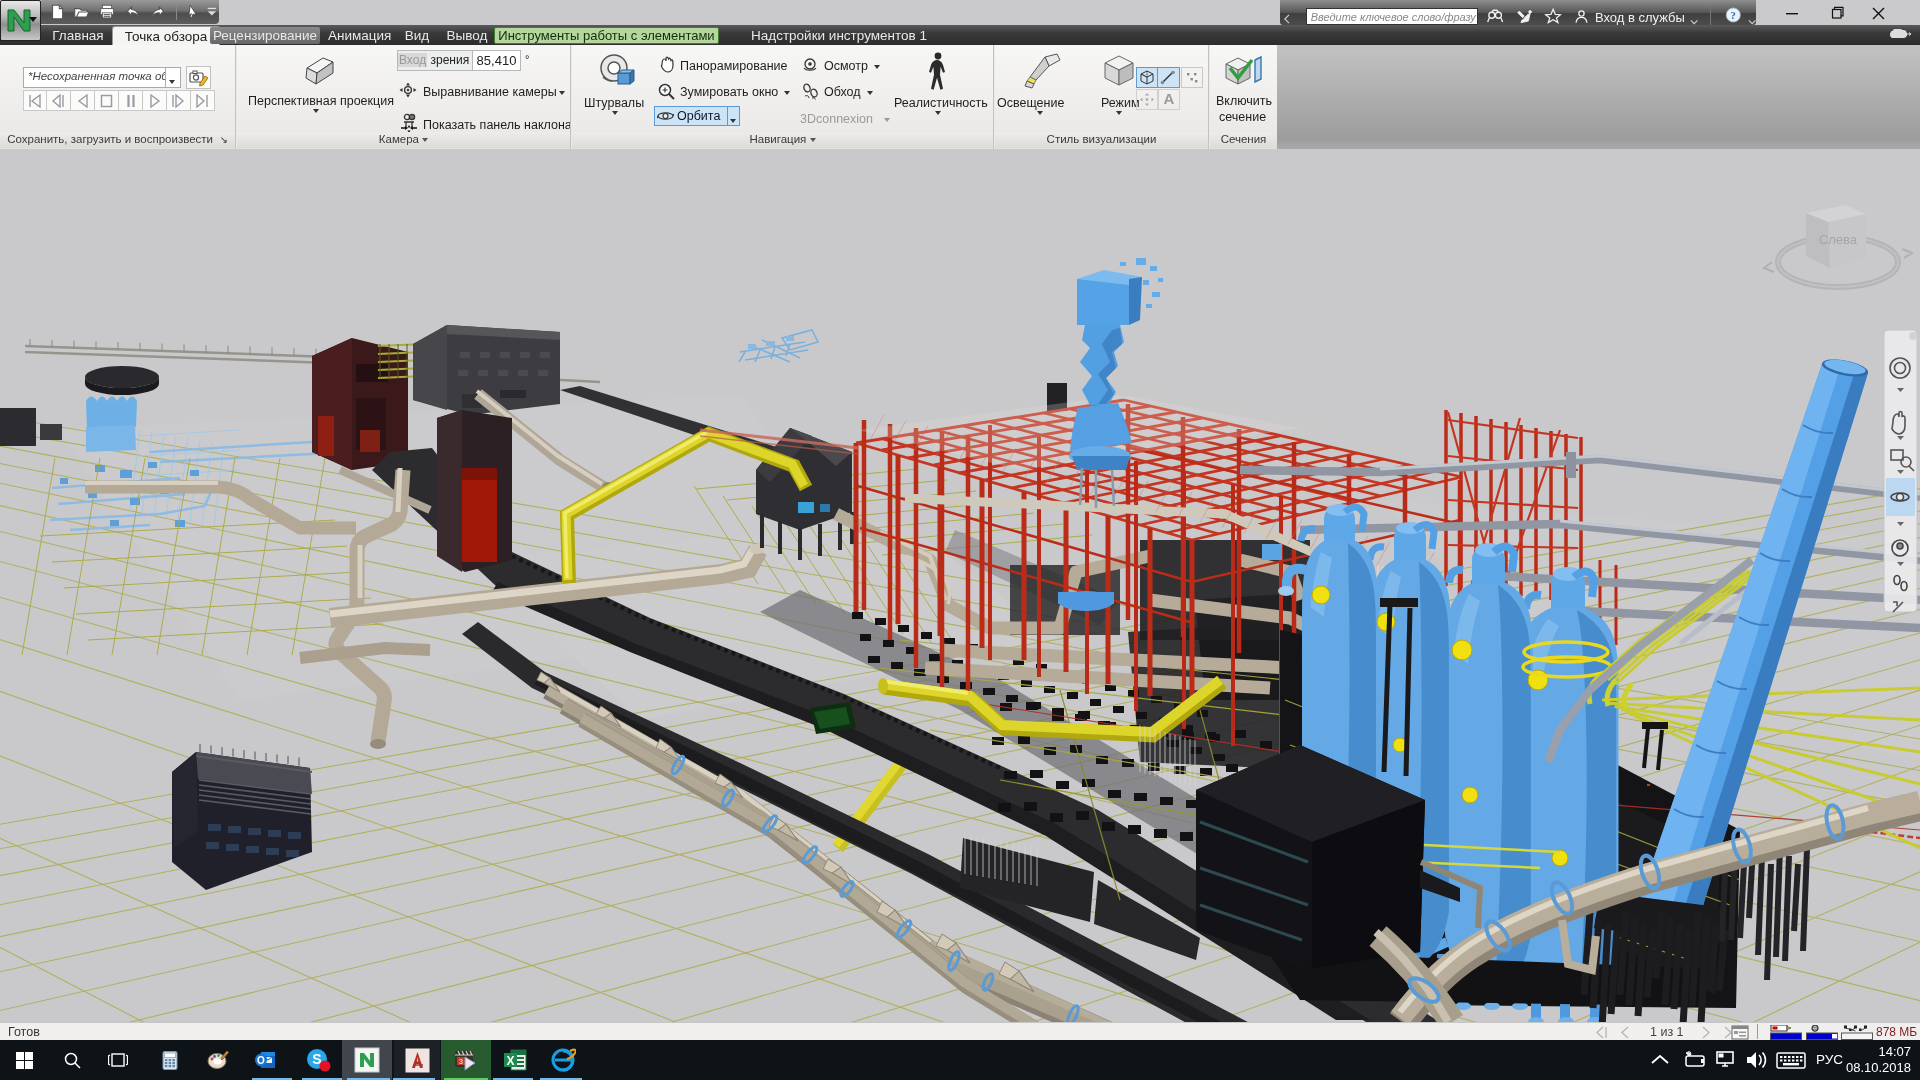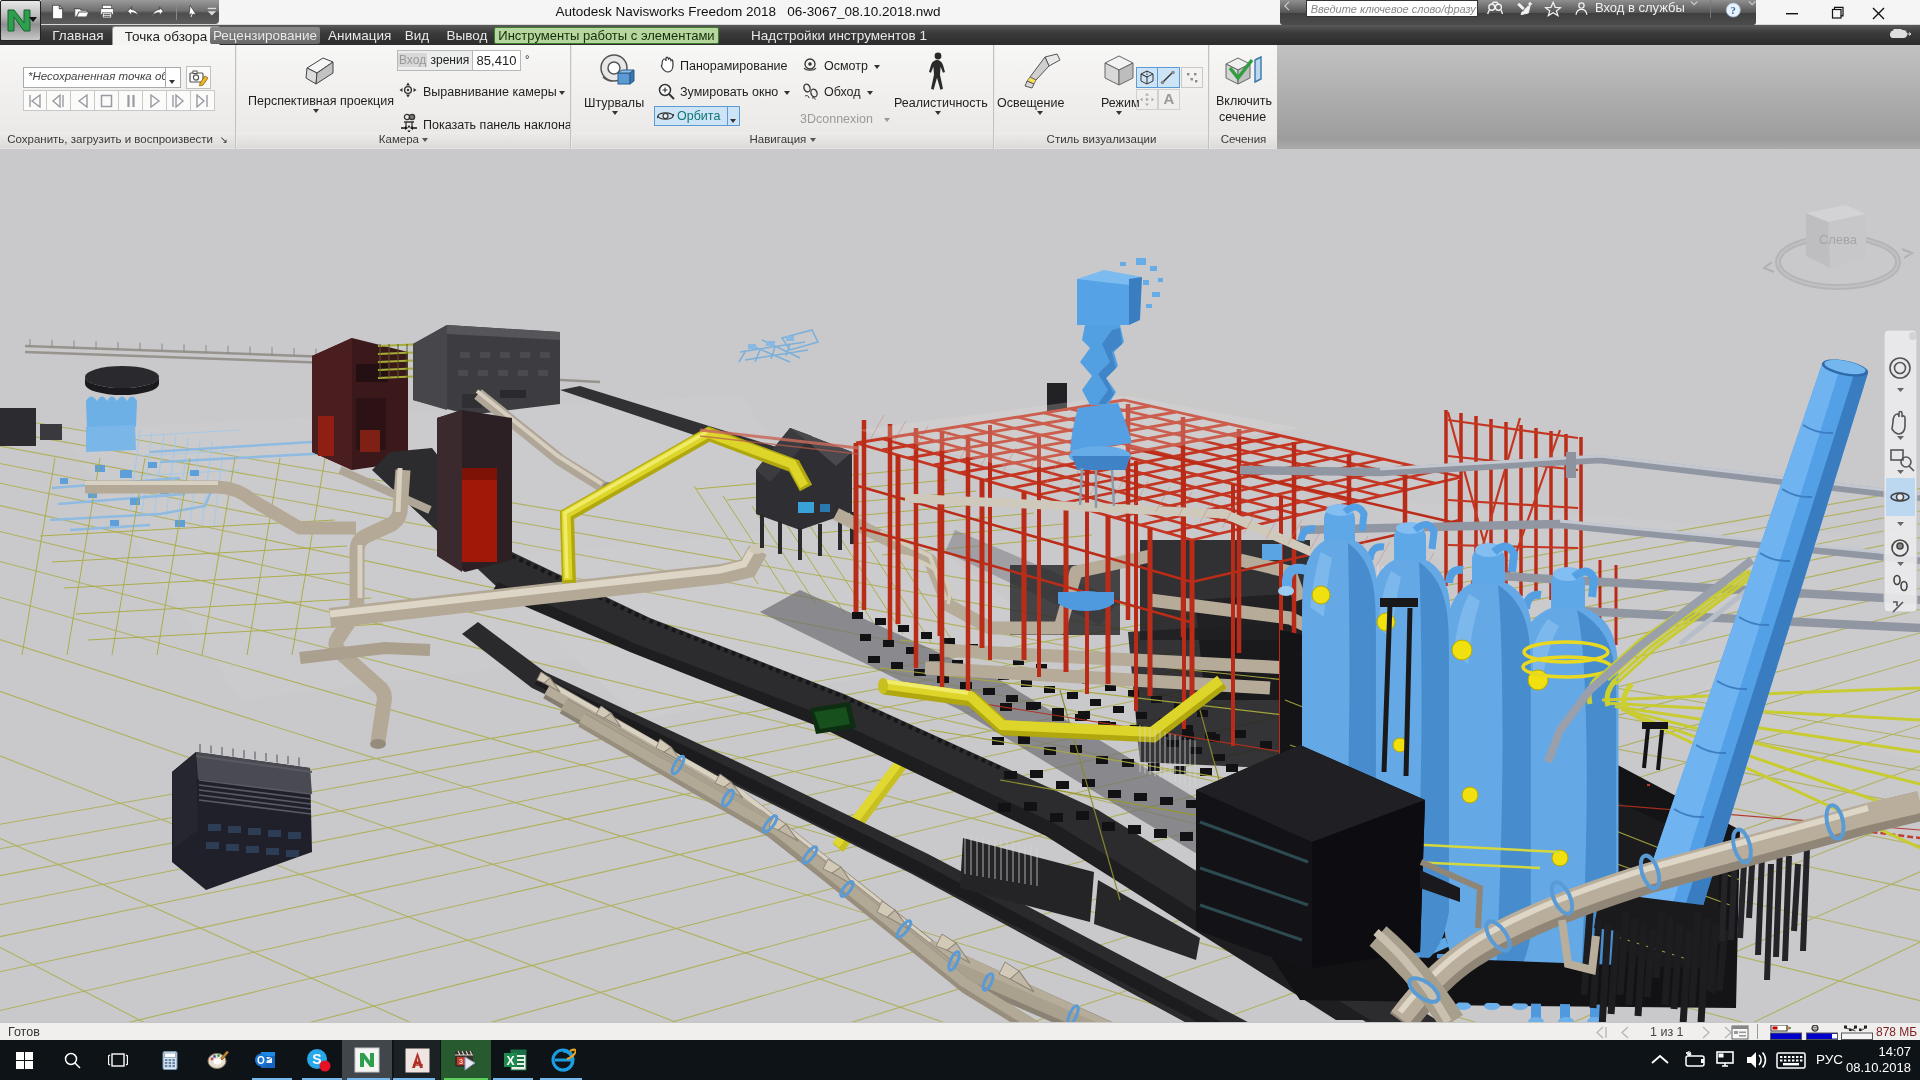--- a/index.html
+++ b/index.html
@@ -6,21 +6,21 @@
 #app{position:relative;width:1920px;height:1080px;background:#cacacc}
 
 #titlebar{position:absolute;left:0;top:0;width:1920px;height:25px;background:#f5f5f5;border-bottom:1px solid #d8d8d8}
 #title{position:absolute;left:0;width:1496px;top:4px;text-align:center;font-size:13.5px;color:#111}
 #nbtn{position:absolute;left:0;top:0;width:41px;height:41px;background:linear-gradient(180deg,#e8e8e8 0%,#b9b9b9 40%,#8f8f8f 60%,#c8c8c8 100%);border:1px solid #222;border-radius:2px;z-index:30}
 #nbtn .arr{position:absolute;right:3px;top:16px;width:0;height:0;border-left:4px solid transparent;border-right:4px solid transparent;border-top:5px solid #111}
 #qat{position:absolute;left:41px;top:0;width:178px;height:24px;background:linear-gradient(180deg,#9a9a9a,#6f6f6f 45%,#4e4e4e 55%,#5c5c5c);border-radius:0 0 4px 0;display:flex;align-items:center;z-index:25}
 #qat svg{margin-left:9px}
 .qsep{width:1px;height:16px;background:#3a3a3a;border-right:1px solid #888;margin-left:9px}
 
-#infocenter{position:absolute;left:1280px;top:0;width:476px;height:25px;background:linear-gradient(180deg,#8f8f8f,#565656 50%,#3f3f3f 52%,#4c4c4c);border-radius:0 0 3px 3px;display:flex;align-items:flex-start;z-index:25}
+#infocenter{position:absolute;left:1280px;top:0;width:476px;height:25px;background:linear-gradient(180deg,#8f8f8f,#565656 50%,#3f3f3f 52%,#4c4c4c);border-radius:0 0 3px 3px;display:flex;align-items:flex-end;z-index:25}
 #searchbox{flex:none;width:172px;height:17px;background:#fff;border:1px solid #333;margin-left:15px;font-style:italic;color:#888;font-size:11px;padding:2px 4px;white-space:nowrap;overflow:hidden}
 #ic-login{color:#f0f0f0;font-size:13px;margin-left:6px;white-space:nowrap}
 #caption{position:absolute;right:0;top:0;height:25px;width:151px;z-index:26}
 .capbtn{position:absolute;top:0;width:46px;height:25px;color:#111;text-align:center}
 
 #tabbar{position:absolute;left:0;top:25px;width:1920px;height:20px;background:linear-gradient(180deg,#5a5a5a,#3a3a3a 40%,#2c2c2c)}
 .tab{position:absolute;top:1px;height:19px;color:#e8e8e8;font-size:13.5px;text-align:center;line-height:19px;white-space:nowrap}
 .tab.active{background:#f4f4f3;color:#222;border-radius:3px 3px 0 0;border:1px solid #999;border-bottom:none;height:19px}
 .tab.hover{background:linear-gradient(180deg,#8a8a8a,#676767);border-radius:2px;height:17px;line-height:17px;top:2px}
 .tab.green{background:#b5d79e;border:1px solid #3f7d2f;border-radius:2px;color:#142d0a;height:17px;line-height:16px;top:2px;font-size:13px}
@@ -42,23 +42,20 @@
 #statusbar{position:absolute;left:0;top:1022px;width:1920px;height:18px;background:#f0efee;border-top:1px solid #c6c6c6;font-size:12.5px;color:#333}
 
 #taskbar{position:absolute;left:0;top:1040px;width:1920px;height:40px;background:#0e1318}
 .tbicon{position:absolute;top:0;width:44px;height:40px;display:flex;align-items:center;justify-content:center}
 .underline{position:absolute;bottom:0;height:2.5px;background:#76b9ed}
 #tbclock{position:absolute;right:9px;top:4px;color:#fff;font-size:13px;text-align:right;line-height:16px}
 </style></head>
 <body>
 <div id="app">
 
-<div id="titlebar">
-  <div id="title">Autodesk Navisworks Freedom 2018&nbsp;&nbsp;&nbsp;06-3067_08.10.2018.nwd</div>
-</div>
 <div id="nbtn">
       <svg width="34" height="34" viewBox="0 0 34 34" style="position:absolute;left:1px;top:2px">
 <path d="M6 28 L6 7 L12 7 L22 20 L22 7 L28 7 L28 28 L22 28 L12 14 L12 28 Z" fill="#2e9e4f" stroke="#1a6030" stroke-width="1"></path>
       </svg>
 <div class="arr"></div>
     </div>
 <div id="qat">
   <svg width="17" height="18" viewBox="0 0 17 18">
         <path d="M3 1 h8 l4 4 v12 h-12 z" fill="#fff" stroke="#555" stroke-width="1.3"></path>
         <path d="M11 1 v4 h4" fill="none" stroke="#555" stroke-width="1.3"></path>
@@ -270,21 +267,21 @@
           <path d="M5.5 8 h5 M8 5.5 v5" stroke="#333" stroke-width="1.2"></path>
         </svg>
     <div class="rtext" style="left:108px;top:40px">Зумировать окно</div>
     <span class="dd" style="position:absolute;left:212px;top:46px"></span>
     <div style="position:absolute;left:82px;top:61px;width:74px;height:20px;background:#cde3f6;border:1px solid #5b9bd5"><svg width="17" height="14" viewBox="0 0 17 14" style="margin:2px 0 0 2px">
             <g fill="none" stroke="#333" stroke-width="1.2">
               <ellipse cx="8.5" cy="7" rx="7.5" ry="3.2"></ellipse>
               <circle cx="8.5" cy="7" r="2.5" fill="#eee"></circle>
               <path d="M1 7 l-0.8 2 M16 7 l0.8 -2"></path>
             </g>
-          </svg><span style="position:absolute;left:22px;top:2px;font-size:12.5px;color:#0f766e">Орбита</span></div>
+          </svg><span style="position:absolute;left:22px;top:2px;font-size:12.5px;color:#0f172a">Орбита</span></div>
     <div style="position:absolute;left:156px;top:61px;width:12px;height:20px;background:#cde3f6;border:1px solid #5b9bd5;border-left:none"><span class="dd" style="margin:8px 0 0 2px"></span></div>
     <svg style="position:absolute;left:230px;top:12px" width="18" height="16" viewBox="0 0 18 16">
           <circle cx="8" cy="7" r="5" fill="none" stroke="#333" stroke-width="1.3"></circle>
           <circle cx="8" cy="7" r="1.8" fill="#333"></circle>
           <path d="M2 11 C4 14 12 14 14 11" fill="none" stroke="#333" stroke-width="1.2"></path>
         </svg>
     <div class="rtext" style="left:252px;top:14px">Осмотр</div>
     <span class="dd" style="position:absolute;left:302px;top:20px"></span>
     <svg style="position:absolute;left:229px;top:38px" width="18" height="18" viewBox="0 0 18 18">
           <g fill="none" stroke="#333" stroke-width="1.3">

